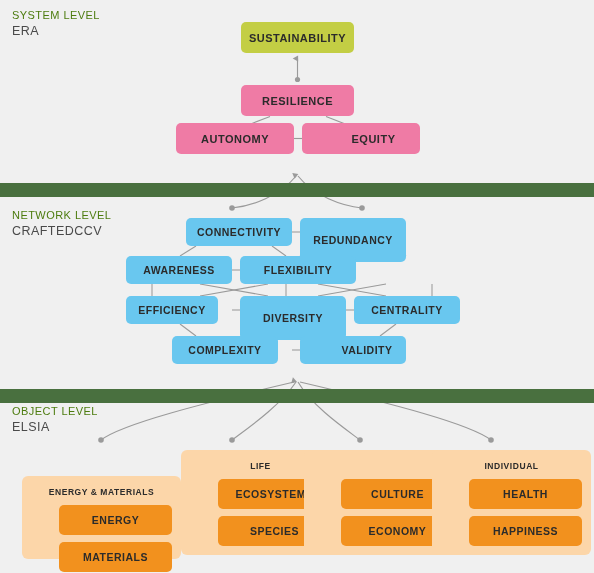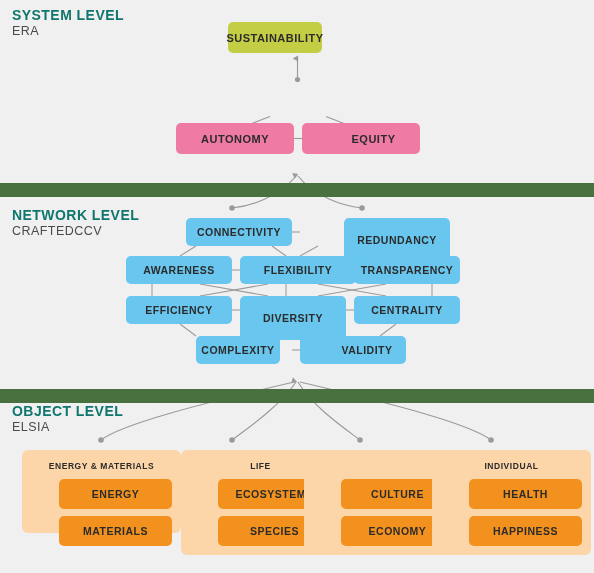--- a/index.html
+++ b/index.html
@@ -38,24 +38,24 @@
   }
   #divider-system-network { top: 183px; }
   #divider-network-object { top: 389px; }
 
   
   .section-head {
     position: absolute;
     z-index: 4;
   }
   .section-head .title {
-    font-size: 14px;
-    font-weight: bold;
+    font-size: 11px;
+    font-weight: normal;
     letter-spacing: 0.45px;
-    color: #0f766e;
+    color: #4d7c0f;
     line-height: 15px;
     white-space: nowrap;
   }
   .section-head .subtitle {
     font-size: 12.5px;
     font-weight: normal;
     letter-spacing: 0.45px;
     color: #4a4a4a;
     line-height: 16px;
     white-space: nowrap;
@@ -211,36 +211,36 @@
   </div>
   <div class="section-head" id="head-network">
     <div class="title">NETWORK LEVEL</div>
     <div class="subtitle">CRAFTEDCCV</div>
   </div>
   <div class="section-head" id="head-object">
     <div class="title">OBJECT LEVEL</div>
     <div class="subtitle">ELSIA</div>
   </div>
 
-  <div class="node system-top" id="node-sustainability" style="left: 228px; top: 22px; width: 94px; height: 31px;">SUSTAINABILITY</div>
+  <div class="node system-top" id="node-sustainability" style="left: 241px; top: 22px; width: 113px; height: 31px;">SUSTAINABILITY</div>
+  <div class="node system" id="node-resilience" style="left: 241px; top: 85px; width: 113px; height: 31px;">RESILIENCE</div>
   <div class="node system" id="node-autonomy" style="left: 176px; top: 123px; width: 118px; height: 31px;">AUTONOMY</div>
   <div class="node system" id="node-equity" style="left: 302px; top: 123px; width: 118px; height: 31px; padding-left: 25px;">EQUITY</div>
 
   <div class="node network" id="node-connectivity" style="left: 186px; top: 218px; width: 106px; height: 28px;">CONNECTIVITY</div>
-  <div class="node network" id="node-redundancy" style="left: 300px; top: 218px; width: 106px; height: 44px; margin-left: 44px;">REDUNDANCY</div>
+  <div class="node network" id="node-redundancy" style="left: 300px; top: 218px; width: 106px; height: 44px;">REDUNDANCY</div>
   <div class="node network" id="node-awareness" style="left: 126px; top: 256px; width: 106px; height: 28px;">AWARENESS</div>
   <div class="node network" id="node-flexibility" style="left: 240px; top: 256px; width: 116px; height: 28px;">FLEXIBILITY</div>
-  <div class="node network" id="node-transparency" style="left: 354px; top: 256px; width: 106px; height: 28px;">TRANSPARENCY</div>
-  <div class="node network" id="node-efficiency" style="left: 126px; top: 296px; width: 106px; height: 28px;">EFFICIENCY</div>
+  <div class="node network" id="node-efficiency" style="left: 126px; top: 296px; width: 92px; height: 28px;">EFFICIENCY</div>
   <div class="node network" id="node-diversity" style="left: 240px; top: 296px; width: 106px; height: 44px;">DIVERSITY</div>
   <div class="node network" id="node-centrality" style="left: 354px; top: 296px; width: 106px; height: 28px;">CENTRALITY</div>
-  <div class="node network" id="node-complexity" style="left: 196px; top: 336px; width: 84px; height: 28px; text-align: right;">COMPLEXITY</div>
+  <div class="node network" id="node-complexity" style="left: 172px; top: 336px; width: 106px; height: 28px; text-align: right;">COMPLEXITY</div>
   <div class="node network" id="node-validity" style="left: 300px; top: 336px; width: 106px; height: 28px; padding-left: 28px;">VALIDITY</div>
 
-  <div class="obj-group" id="group-energy-materials" style="left: 22px; top: 450px; width: 159px; height: 83px;">
+  <div class="obj-group" id="group-energy-materials" style="left: 22px; top: 476px; width: 159px; height: 83px;">
     <div class="group-title">ENERGY &amp; MATERIALS</div>
     <div class="obj-item slot-0">ENERGY</div>
     <div class="obj-item slot-1">MATERIALS</div>
   </div>
 
   <div class="obj-group" id="group-life" style="left: 181px; top: 450px; width: 159px; height: 105px;">
     <div class="group-title">LIFE</div>
     <div class="obj-item slot-0">ECOSYSTEMS</div>
     <div class="obj-item slot-1">SPECIES</div>
   </div>

